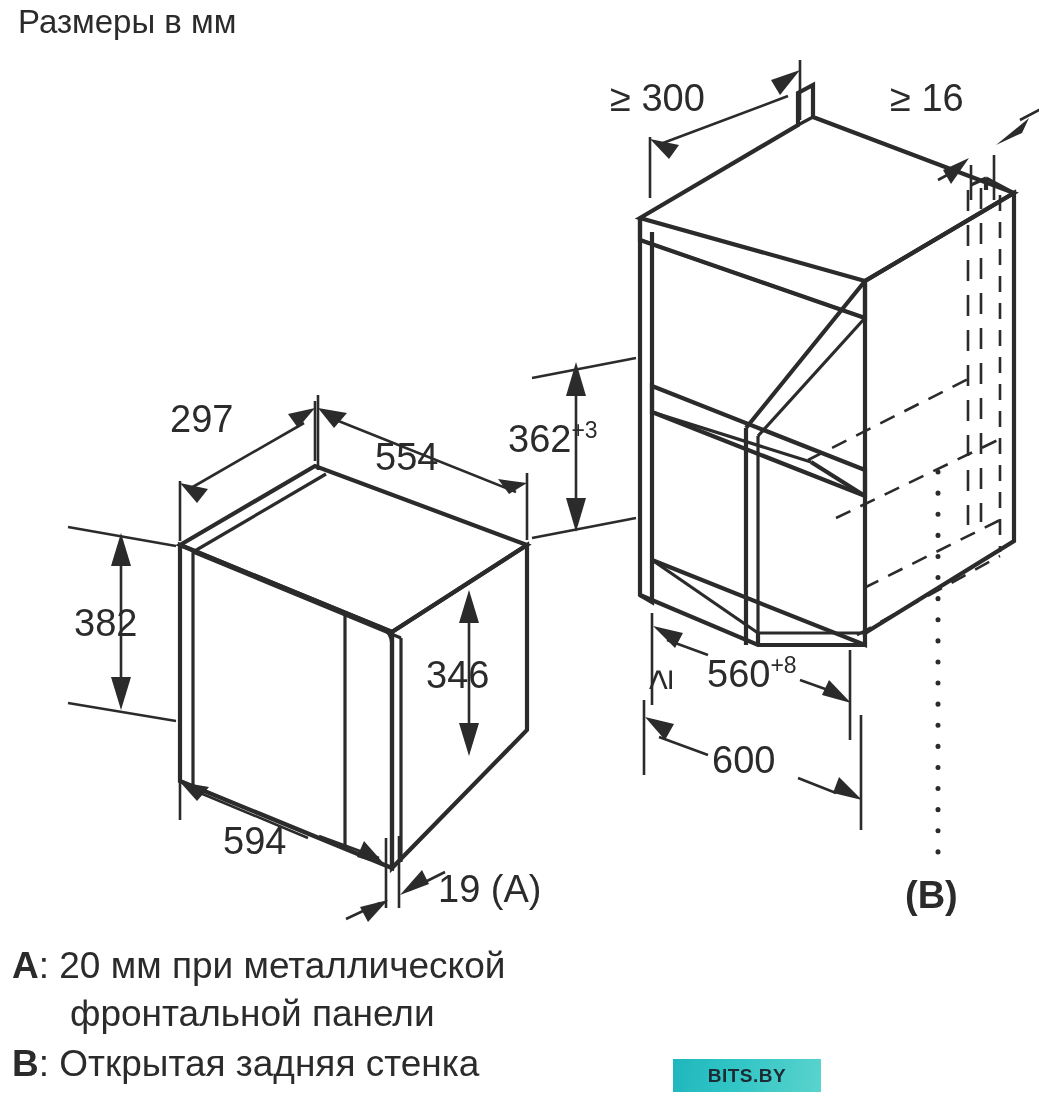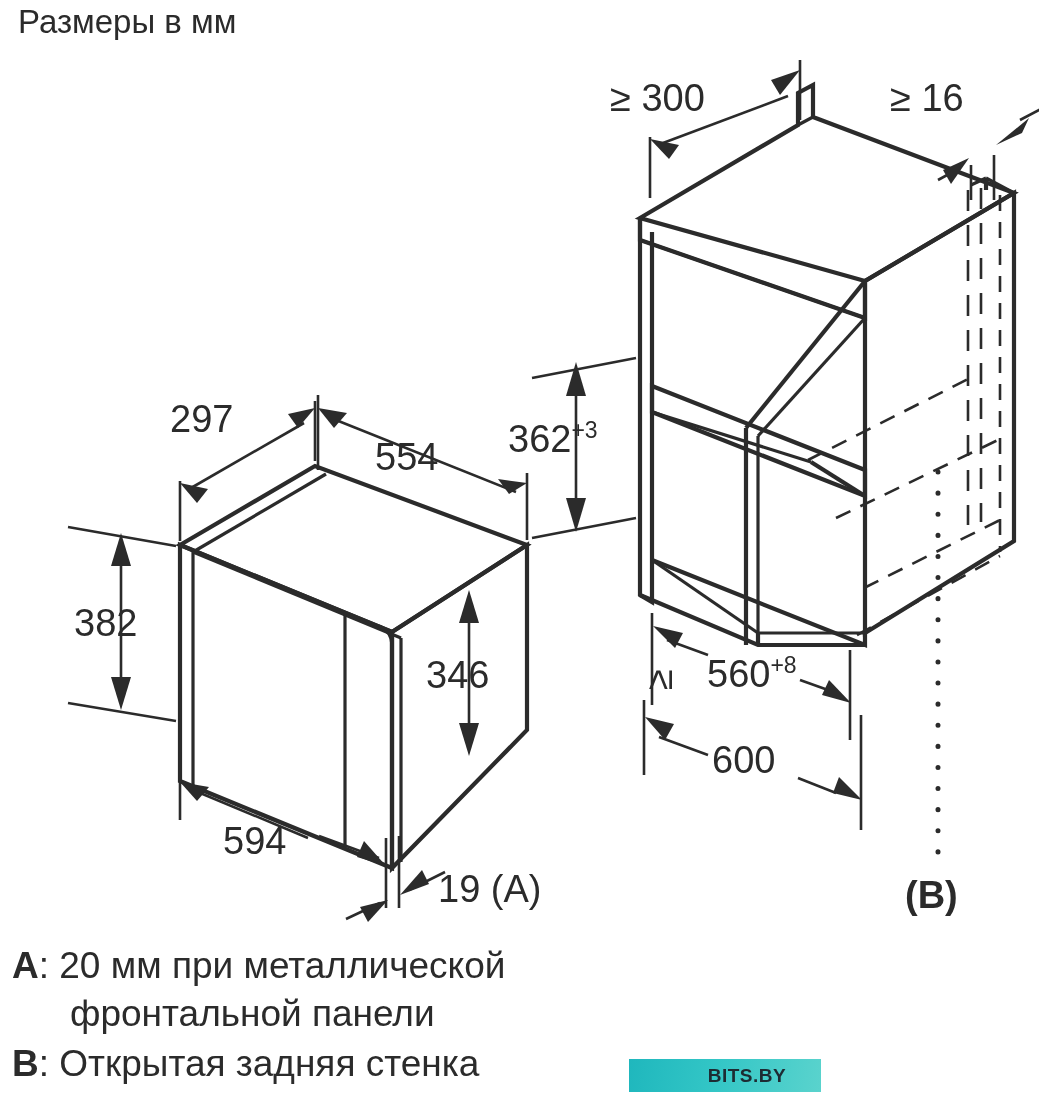--- a/index.html
+++ b/index.html
@@ -115,21 +115,20 @@
   .watermark {
     position: absolute;
     right: 8px;
     bottom: 8px;
     width: 148px;
     height: 33px;
     background: linear-gradient(100deg, #1fb7bd 0%, #33c6c6 45%, #5ad3cd 100%);
     display: flex;
     align-items: center;
     justify-content: center;
-    padding-left: 44px;
   }
   .watermark span {
     font-family: "Liberation Sans", sans-serif;
     font-weight: 700;
     font-size: 19px;
     letter-spacing: 0.5px;
     color: #1d2b33;
   }
 </style>
 </head>

